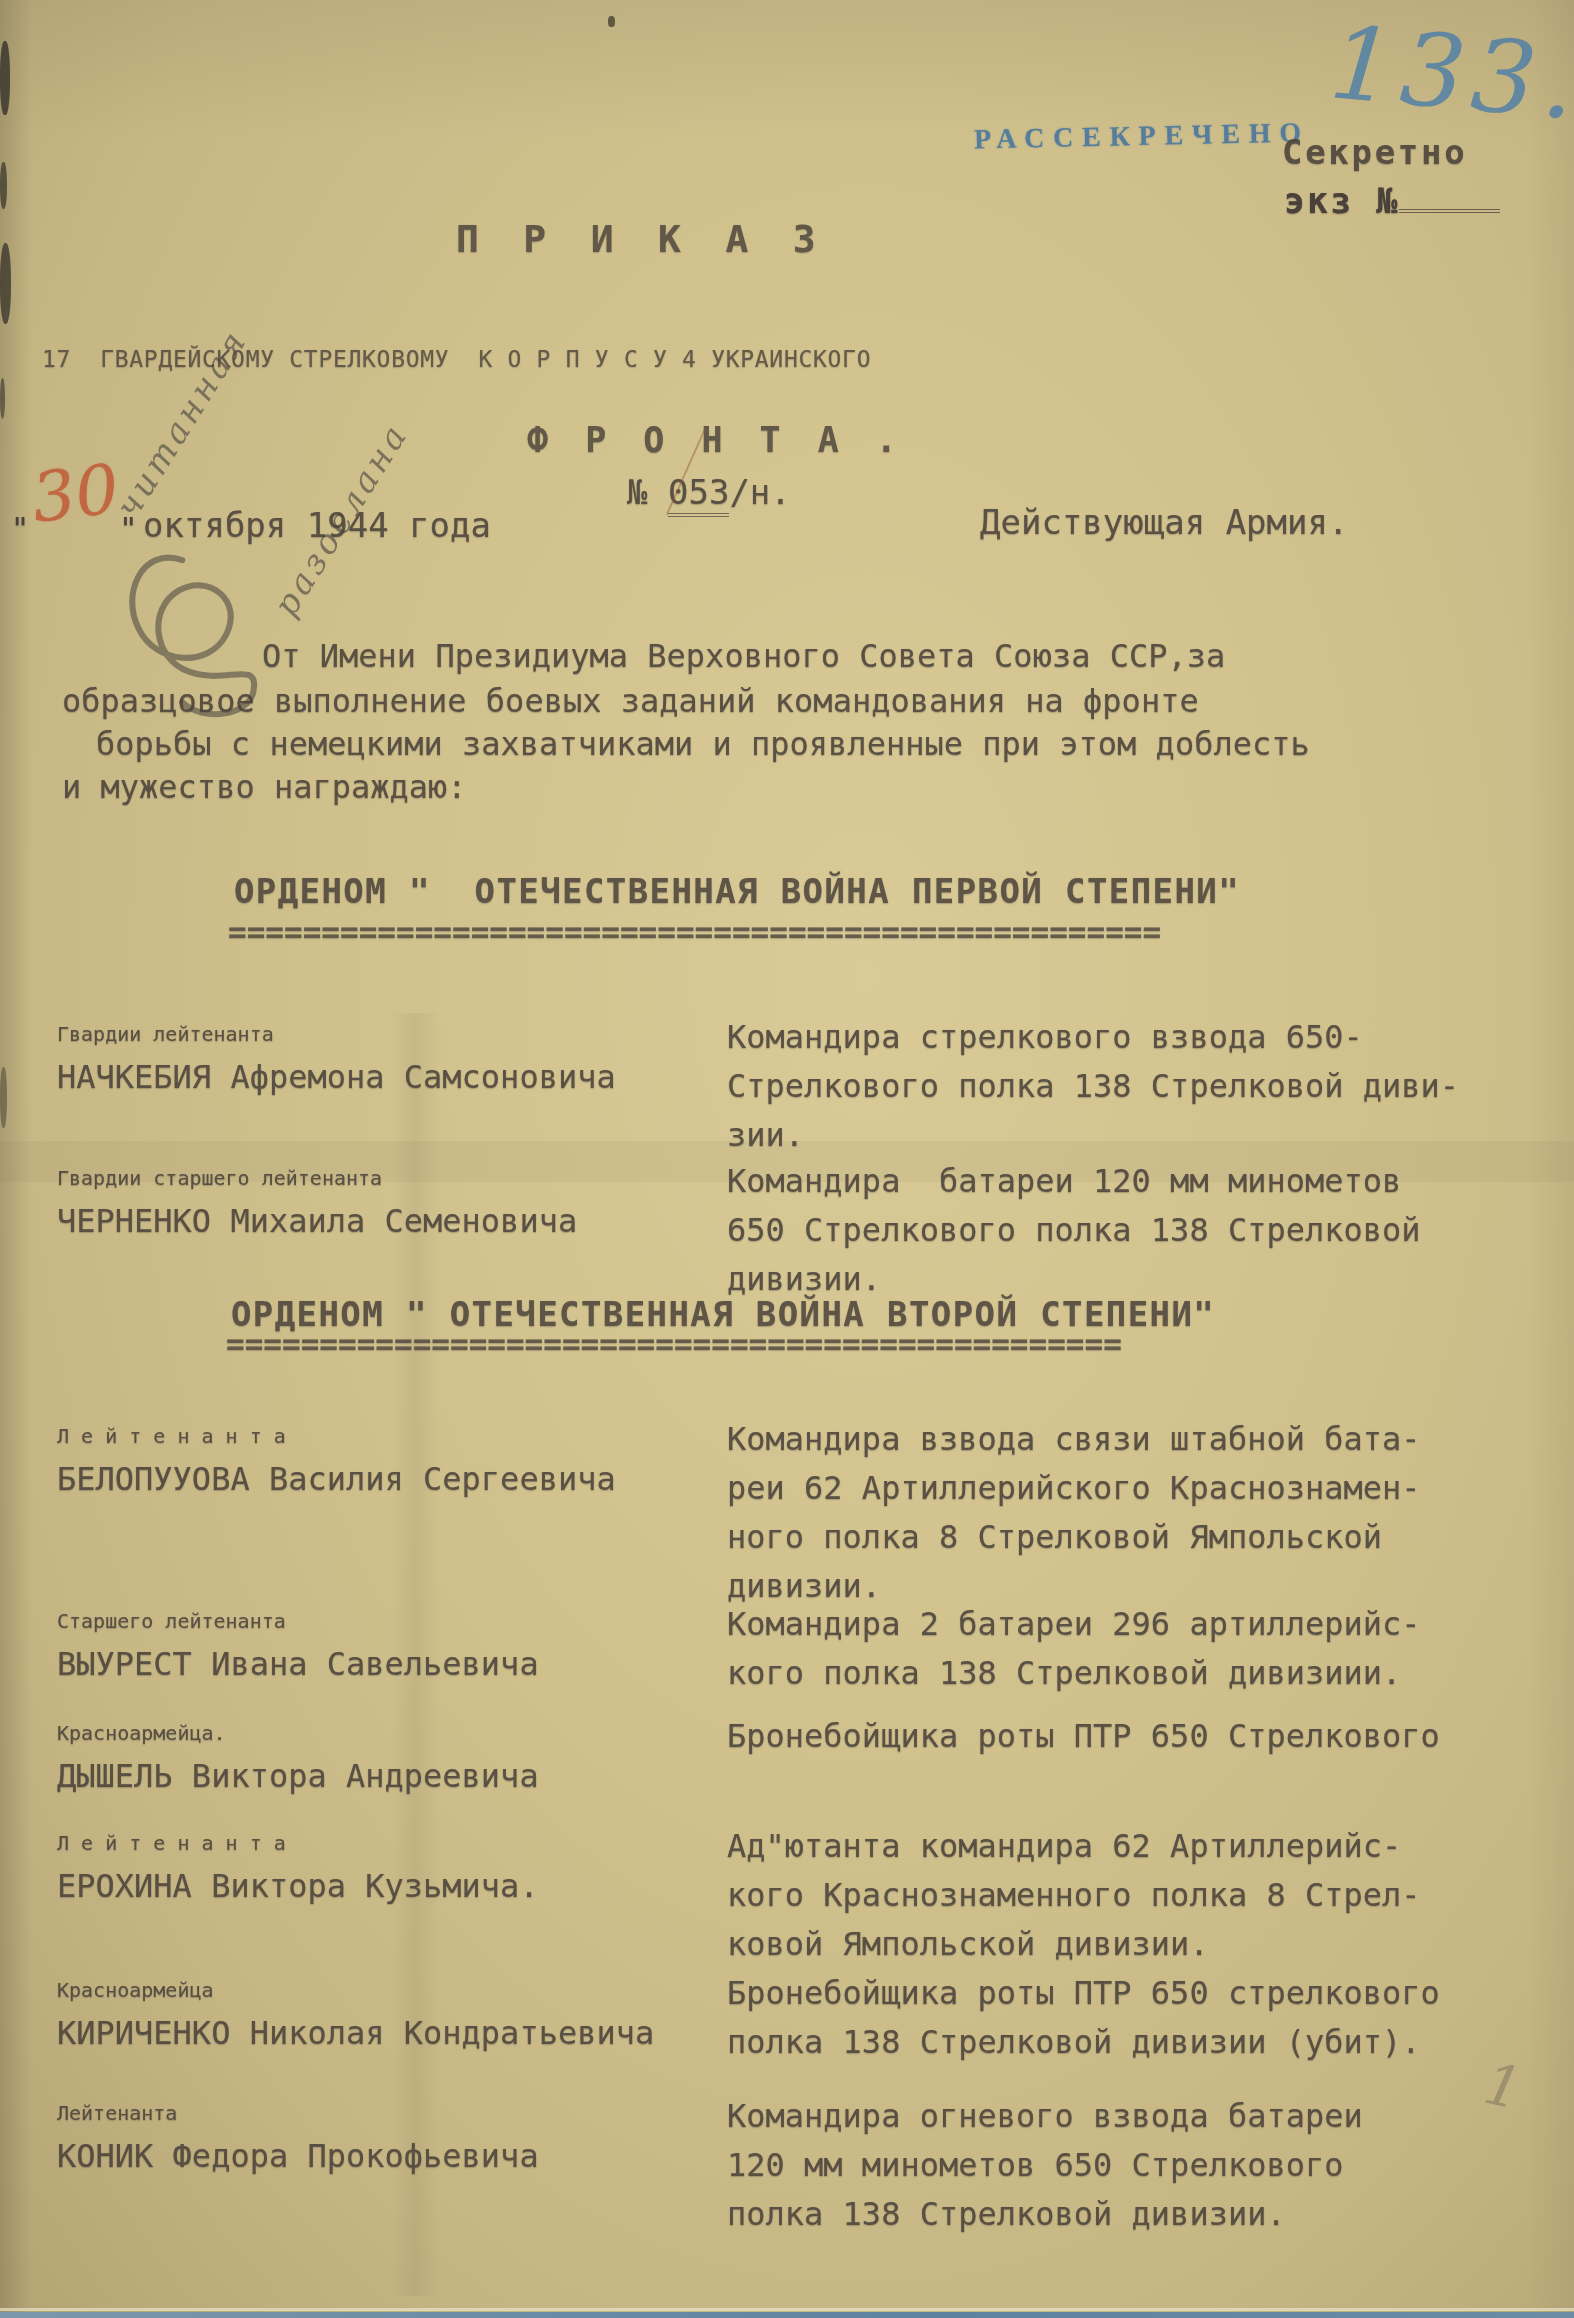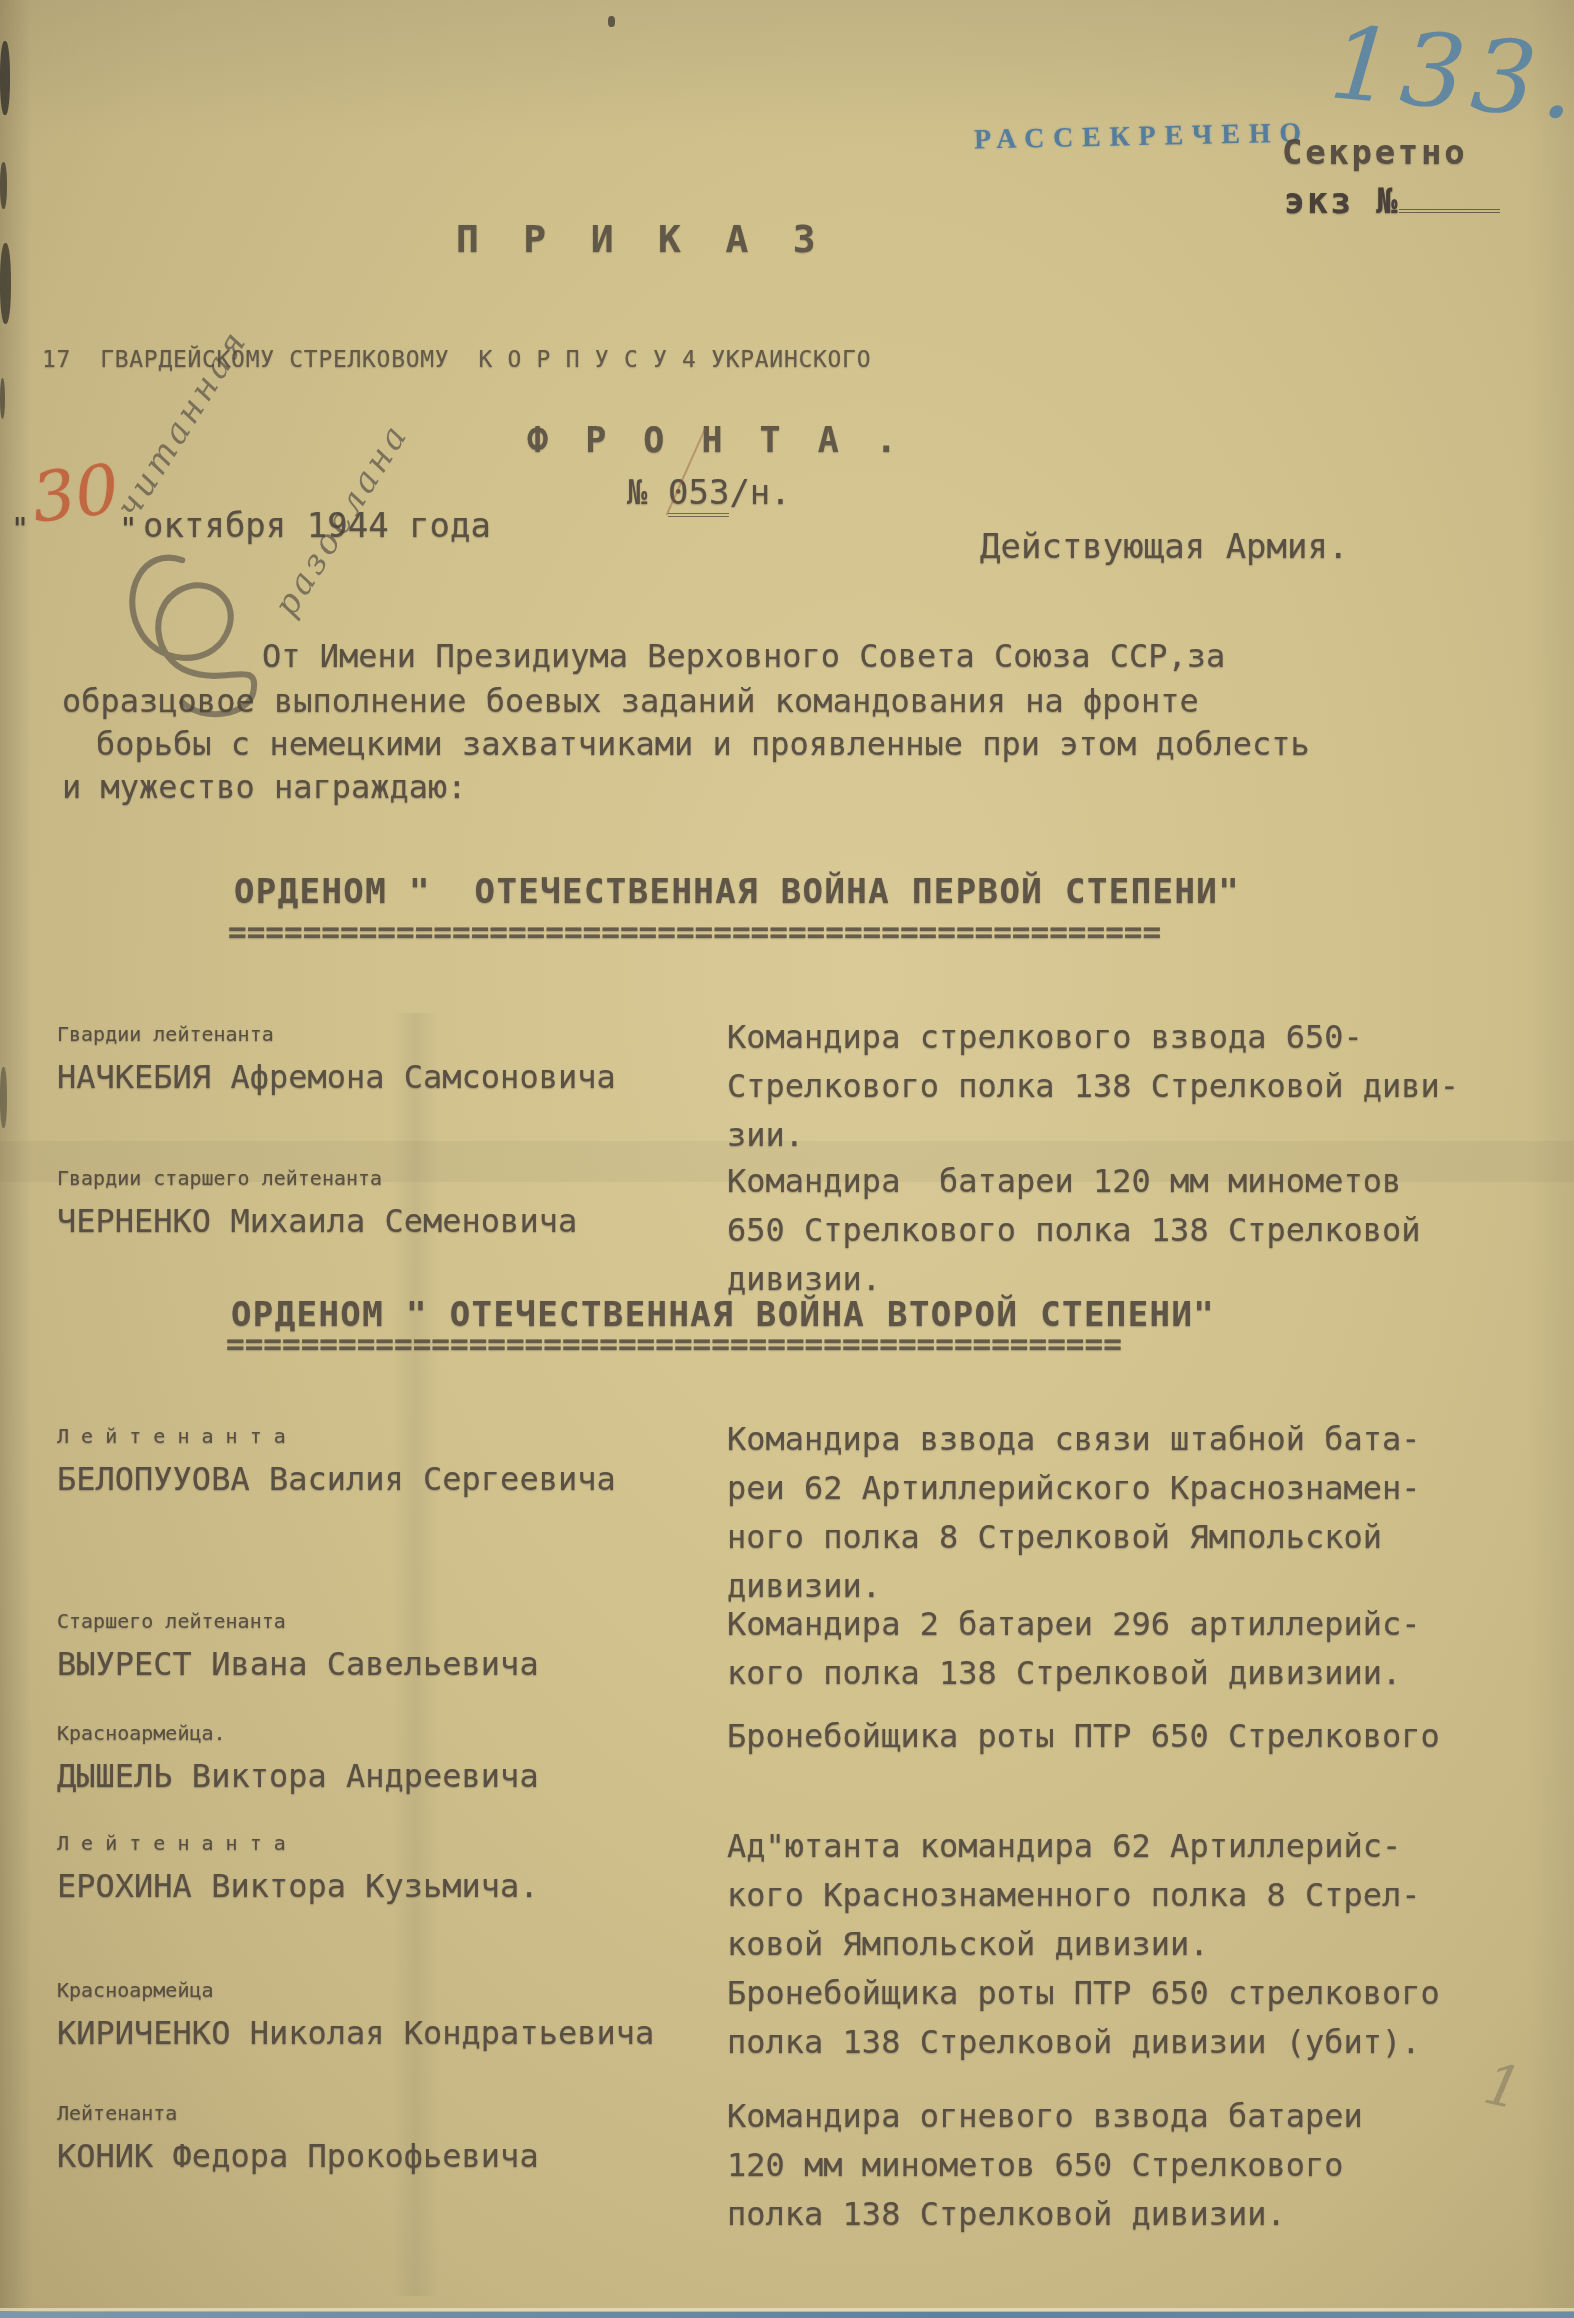--- a/index.html
+++ b/index.html
@@ -107,21 +107,21 @@
   <div class="abs typed title" style="left:456px;top:217px;">П Р И К А З</div>
 
   <div class="abs typed corps" style="left:42px;top:346px;">17  ГВАРДЕЙСКОМУ СТРЕЛКОВОМУ  К О Р П У С У 4 УКРАИНСКОГО</div>
   <div class="abs typed front" style="left:527px;top:420px;">Ф Р О Н Т А .</div>
 
   <div class="abs typed" style="left:10.8px;top:510px;font-size:31px;">"</div>
   <div class="abs hand-red" style="left:32px;top:454px;">30</div>
   <div class="abs typed" style="left:119px;top:510px;font-size:31px;">"</div>
   <div class="abs typed body50 faded" style="left:143px;top:505px;">октября 1944 года</div>
   <div class="abs typed body50 faded" style="left:627px;top:472px;"><span>№ </span><span class="u-dbl">053</span><span>/н.</span></div>
-  <div class="abs typed body50 faded" style="left:980px;top:526px;">Действующая Армия.</div>
+  <div class="abs typed body50 faded" style="left:980px;top:502px;">Действующая Армия.</div>
 
   <div class="abs" style="left:685px;top:424px;width:2px;height:95px;background:rgba(150,90,60,.45);transform:rotate(24deg);"></div>
 
   <div class="abs typed body48 faded" style="left:62px;top:682px;">образцовое выполнение боевых заданий командования на фронте</div>
   <div class="abs typed body48 faded" style="left:262px;top:637px;">От Имени Президиума Верховного Совета Союза ССР,за</div>
   <div class="abs typed body48 faded" style="left:72px;top:725px;margin-left:24px;">борьбы с немецкими захватчиками и проявленные при этом доблесть</div>
   <div class="abs typed body48 faded" style="left:62px;top:768px;">и мужество награждаю:</div>
 
   <div class="abs typed heading" style="left:234px;top:871px;">ОРДЕНОМ "  ОТЕЧЕСТВЕННАЯ ВОЙНА ПЕРВОЙ СТЕПЕНИ"</div>
   <div class="abs typed equnder" style="left:228px;top:913px;">==================================================</div>

